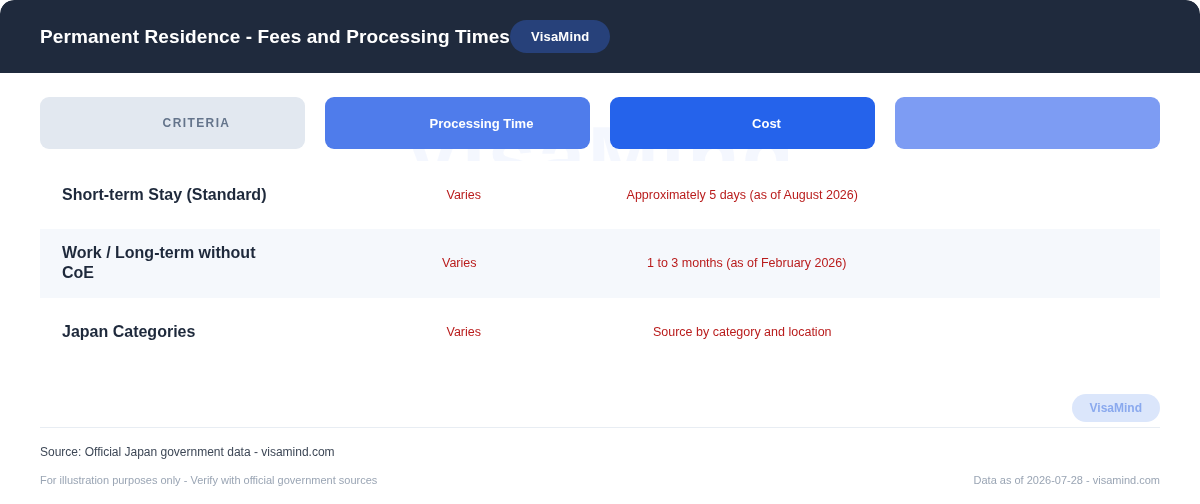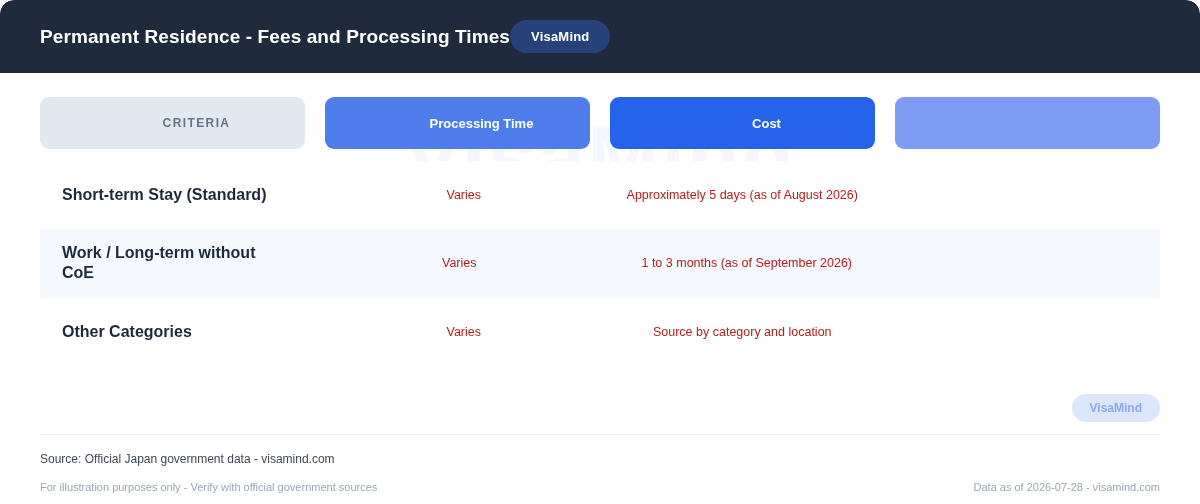--- a/index.html
+++ b/index.html
@@ -134,21 +134,21 @@
     font-size: 12px;
     font-weight: bold;
     padding: 7px 18px;
     border-radius: 16px;
   }
 
   
   .footer {
     position: relative;
     z-index: 1;
-    margin: 12px 40px 0 40px;
+    margin: 5px 40px 0 40px;
     border-top: 1px solid #e8edf3;
     padding-top: 17px;
   }
   .footer-source {
     font-size: 12px;
     color: #3d4756;
     margin-bottom: 15px;
   }
   .footer-bottom {
     display: flex;
@@ -186,26 +186,26 @@
       <div class="row data-row first">
         <div class="cell label">Short-term Stay (Standard)</div>
         <div class="cell">Varies</div>
         <div class="cell">Approximately 5 days (as of August 2026)</div>
         <div class="cell"></div>
       </div>
 
       <div class="row data-row alt">
         <div class="cell label">Work / Long-term without CoE</div>
         <div class="cell">Varies</div>
-        <div class="cell">1 to 3 months (as of September 2026)</div>
+        <div class="cell">1 to 3 months (as of February 2026)</div>
         <div class="cell"></div>
       </div>
 
       <div class="row data-row last">
-        <div class="cell label">Other Categories</div>
+        <div class="cell label">Japan Categories</div>
         <div class="cell">Varies</div>
         <div class="cell">Source by category and location</div>
         <div class="cell"></div>
       </div>
 
     </div>
   </div>
 
   <div class="wm-pill-wrap">
     <div class="wm-pill">VisaMind</div>

